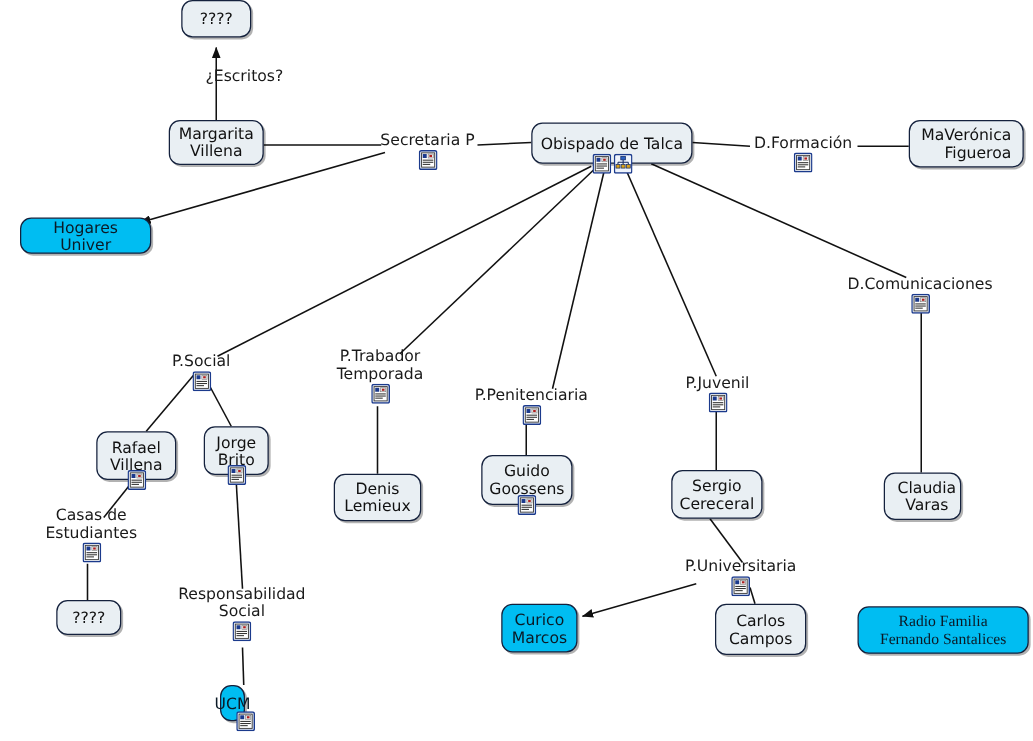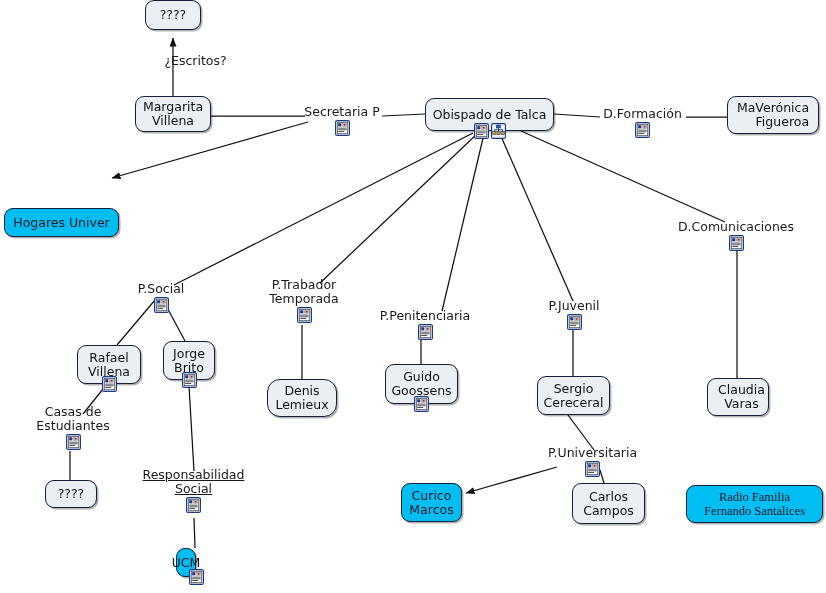--- a/index.html
+++ b/index.html
@@ -130,21 +130,21 @@
           <rect x="0.6" y="0.6" width="14.8" height="15.8" rx="1.6" fill="#eef3fb" stroke="#1b3a8c" stroke-width="1.2"></rect>
           <rect x="6.0" y="2.2" width="4.0" height="3.0" fill="#2a5fc0" stroke="#10265e" stroke-width="0.6"></rect>
           <path d="M8 5.4 L8 7.2 M3.6 7.2 L12.4 7.2 M3.6 7.2 L3.6 9.2 M8 7.2 L8 9.2 M12.4 7.2 L12.4 9.2" stroke="#10265e" stroke-width="0.9" fill="none"></path>
           <rect x="1.9" y="9.2" width="3.4" height="3.0" fill="#d8a21a" stroke="#10265e" stroke-width="0.6"></rect>
           <rect x="6.3" y="9.2" width="3.4" height="3.0" fill="#d8a21a" stroke="#10265e" stroke-width="0.6"></rect>
           <rect x="10.7" y="9.2" width="3.4" height="3.0" fill="#d8a21a" stroke="#10265e" stroke-width="0.6"></rect>
         </svg>
       </div>
       <div class="node" style="left: 727px; top: 96px; width: 92px; height: 38px; text-align: right;"><span>MaVerónica
 Figueroa</span></div>
-      <div class="node cyan" style="left: 4px; top: 174px; width: 115px; height: 29px; margin-top: 34px;"><span>Hogares Univer</span></div>
+      <div class="node cyan" style="left: 16px; top: 174px; width: 105px; height: 29px;"><span>Hogares Univer</span></div>
       <div class="node" style="left: 77px; top: 345px; width: 64px; height: 39px;"><span>Rafael
 Villena</span></div>
       <div class="icon-wrap" style="left: 101.5px; top: 376px;">
         <svg viewBox="0 0 16 17" class="icon-doc">
           <rect x="0.6" y="0.6" width="14.8" height="15.8" rx="1.6" fill="#eef3fb" stroke="#1b3a8c" stroke-width="1.2"></rect>
           <rect x="2.4" y="2.4" width="11.2" height="12.2" fill="#ffffff" stroke="#3b3b3b" stroke-width="0.8"></rect>
           <rect x="3.4" y="3.4" width="3.4" height="3.4" fill="#1b3a8c"></rect>
           <rect x="8.0" y="3.4" width="4.4" height="3.4" fill="#e8e8e8" stroke="#777" stroke-width="0.5"></rect>
           <rect x="9.1" y="4.2" width="2.2" height="1.8" fill="#b02020"></rect>
           <rect x="3.4" y="8.2" width="9.0" height="0.9" fill="#333"></rect>
@@ -159,21 +159,21 @@
           <rect x="0.6" y="0.6" width="14.8" height="15.8" rx="1.6" fill="#eef3fb" stroke="#1b3a8c" stroke-width="1.2"></rect>
           <rect x="2.4" y="2.4" width="11.2" height="12.2" fill="#ffffff" stroke="#3b3b3b" stroke-width="0.8"></rect>
           <rect x="3.4" y="3.4" width="3.4" height="3.4" fill="#1b3a8c"></rect>
           <rect x="8.0" y="3.4" width="4.4" height="3.4" fill="#e8e8e8" stroke="#777" stroke-width="0.5"></rect>
           <rect x="9.1" y="4.2" width="2.2" height="1.8" fill="#b02020"></rect>
           <rect x="3.4" y="8.2" width="9.0" height="0.9" fill="#333"></rect>
           <rect x="3.4" y="10.0" width="9.0" height="0.9" fill="#333"></rect>
           <rect x="3.4" y="11.8" width="6.4" height="0.9" fill="#333"></rect>
         </svg>
       </div>
-      <div class="node" style="left: 267px; top: 379px; width: 70px; height: 38px; border-radius: 13px;"><span>Denis
+      <div class="node" style="left: 267px; top: 379px; width: 70px; height: 38px;"><span>Denis
 Lemieux</span></div>
       <div class="node" style="left: 385px; top: 364px; width: 73px; height: 40px;"><span>Guido
 Goossens</span></div>
       <div class="icon-wrap" style="left: 414px; top: 396px;">
         <svg viewBox="0 0 16 17" class="icon-doc">
           <rect x="0.6" y="0.6" width="14.8" height="15.8" rx="1.6" fill="#eef3fb" stroke="#1b3a8c" stroke-width="1.2"></rect>
           <rect x="2.4" y="2.4" width="11.2" height="12.2" fill="#ffffff" stroke="#3b3b3b" stroke-width="0.8"></rect>
           <rect x="3.4" y="3.4" width="3.4" height="3.4" fill="#1b3a8c"></rect>
           <rect x="8.0" y="3.4" width="4.4" height="3.4" fill="#e8e8e8" stroke="#777" stroke-width="0.5"></rect>
           <rect x="9.1" y="4.2" width="2.2" height="1.8" fill="#b02020"></rect>
@@ -308,21 +308,21 @@
           <rect x="0.6" y="0.6" width="14.8" height="15.8" rx="1.6" fill="#eef3fb" stroke="#1b3a8c" stroke-width="1.2"></rect>
           <rect x="2.4" y="2.4" width="11.2" height="12.2" fill="#ffffff" stroke="#3b3b3b" stroke-width="0.8"></rect>
           <rect x="3.4" y="3.4" width="3.4" height="3.4" fill="#1b3a8c"></rect>
           <rect x="8.0" y="3.4" width="4.4" height="3.4" fill="#e8e8e8" stroke="#777" stroke-width="0.5"></rect>
           <rect x="9.1" y="4.2" width="2.2" height="1.8" fill="#b02020"></rect>
           <rect x="3.4" y="8.2" width="9.0" height="0.9" fill="#333"></rect>
           <rect x="3.4" y="10.0" width="9.0" height="0.9" fill="#333"></rect>
           <rect x="3.4" y="11.8" width="6.4" height="0.9" fill="#333"></rect>
         </svg>
       </div>
-      <div class="linklabel" style="left: 141px; top: 468px; width: 105px; text-decoration: underline;"><span>Responsabilidad
+      <div class="linklabel" style="left: 141px; top: 468px; width: 105px;"><span>Responsabilidad
 Social</span></div>
       <div class="icon-wrap" style="left: 186px; top: 497px;">
         <svg viewBox="0 0 16 17" class="icon-doc">
           <rect x="0.6" y="0.6" width="14.8" height="15.8" rx="1.6" fill="#eef3fb" stroke="#1b3a8c" stroke-width="1.2"></rect>
           <rect x="2.4" y="2.4" width="11.2" height="12.2" fill="#ffffff" stroke="#3b3b3b" stroke-width="0.8"></rect>
           <rect x="3.4" y="3.4" width="3.4" height="3.4" fill="#1b3a8c"></rect>
           <rect x="8.0" y="3.4" width="4.4" height="3.4" fill="#e8e8e8" stroke="#777" stroke-width="0.5"></rect>
           <rect x="9.1" y="4.2" width="2.2" height="1.8" fill="#b02020"></rect>
           <rect x="3.4" y="8.2" width="9.0" height="0.9" fill="#333"></rect>
           <rect x="3.4" y="10.0" width="9.0" height="0.9" fill="#333"></rect>

